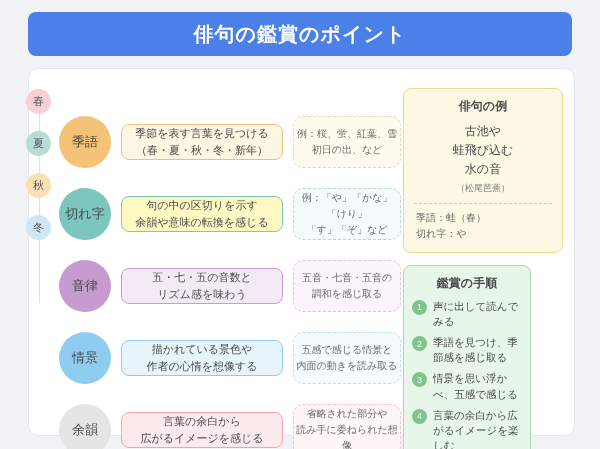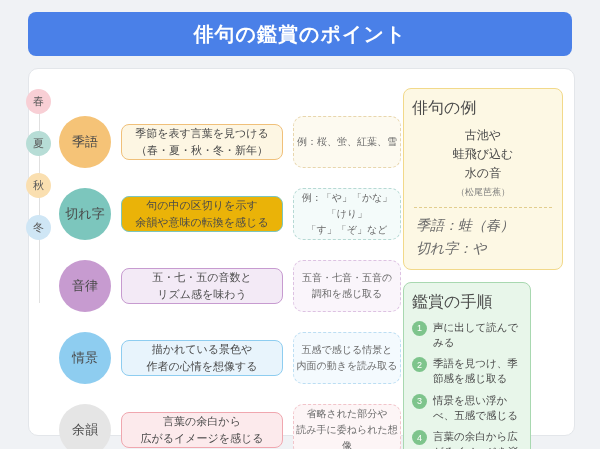--- a/index.html
+++ b/index.html
@@ -142,21 +142,21 @@
     box-sizing: border-box;
     text-align: center;
   }
 
   
   .theme-kigo   .row-circle { background: #f5c377; }
   .theme-kigo   .row-desc   { background: #fdf6e3; border-color: #f0c07a; }
   .theme-kigo   .row-example{ background: #fdfaf0; border-color: #e8d6ad; }
 
   .theme-kireji .row-circle { background: #7cc6bd; }
-  .theme-kireji .row-desc   { background: #eab308; border-color: #7cc6bd; }
+  .theme-kireji .row-desc   { background: #fef9c3; border-color: #7cc6bd; }
   .theme-kireji .row-example{ background: #f4fbfa; border-color: #b6d9d4; }
 
   .theme-onritsu .row-circle { background: #c79bd0; }
   .theme-onritsu .row-desc   { background: #f3eaf6; border-color: #c79bd0; }
   .theme-onritsu .row-example{ background: #faf5fb; border-color: #ddc2e2; }
 
   .theme-joukei .row-circle { background: #8ecdf0; }
   .theme-joukei .row-desc   { background: #e8f4fc; border-color: #8ecdf0; }
   .theme-joukei .row-example{ background: #f4fafe; border-color: #bcdef3; }
 
@@ -174,22 +174,23 @@
   .panel-haiku {
     width: 160px;
     background: #fdf8e4;
     border: 1.5px solid #f2d98a;
     border-radius: 8px;
     box-sizing: border-box;
     padding: 9px 8px 9px 8px;
     margin-bottom: 12px;
   }
   .panel-title {
-    font-size: 16px;
-    font-weight: normal;
+    text-align: center;
+    font-size: 12px;
+    font-weight: bold;
     color: #4a4a4a;
     margin-bottom: 7px;
   }
   .haiku-lines {
     text-align: center;
     font-size: 12px;
     color: #4a4a4a;
     line-height: 1.6;
   }
   .haiku-author {
@@ -197,25 +198,24 @@
     font-size: 9px;
     color: #7a7a7a;
     margin-top: 2px;
   }
   .haiku-divider {
     border-top: 1px dashed #e2cd8e;
     margin: 8px 2px 6px 2px;
     height: 0;
   }
   .haiku-notes {
-    font-size: 14px;
+    font-size: 10px;
     color: #6a6a6a;
     line-height: 1.65;
     padding-left: 4px;
-    font-style: italic;
   }
 
   .panel-steps {
     width: 128px;
     background: #e8f6ea;
     border: 1.5px solid #a8d8b0;
     border-radius: 8px;
     box-sizing: border-box;
     padding: 9px 8px 10px 8px;
   }
@@ -269,20 +269,21 @@
   <div class="rows">
 
     <div class="row theme-kigo">
       <div class="row-circle">季語</div>
       <div class="row-desc">
         <span>季節を表す言葉を見つける</span>
         <span>（春・夏・秋・冬・新年）</span>
       </div>
       <div class="row-example">
         <span>例：桜、蛍、紅葉、雪</span>
+        <span>初日の出、など</span>
       </div>
     </div>
 
     <div class="row theme-kireji">
       <div class="row-circle">切れ字</div>
       <div class="row-desc">
         <span>句の中の区切りを示す</span>
         <span>余韻や意味の転換を感じる</span>
       </div>
       <div class="row-example">

